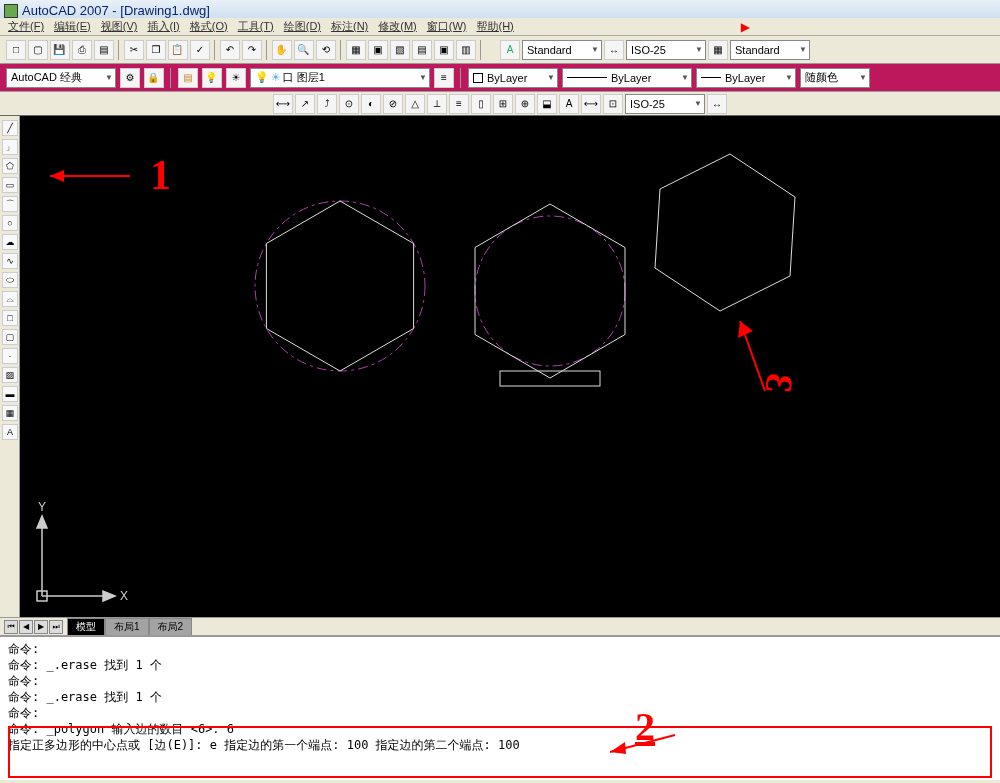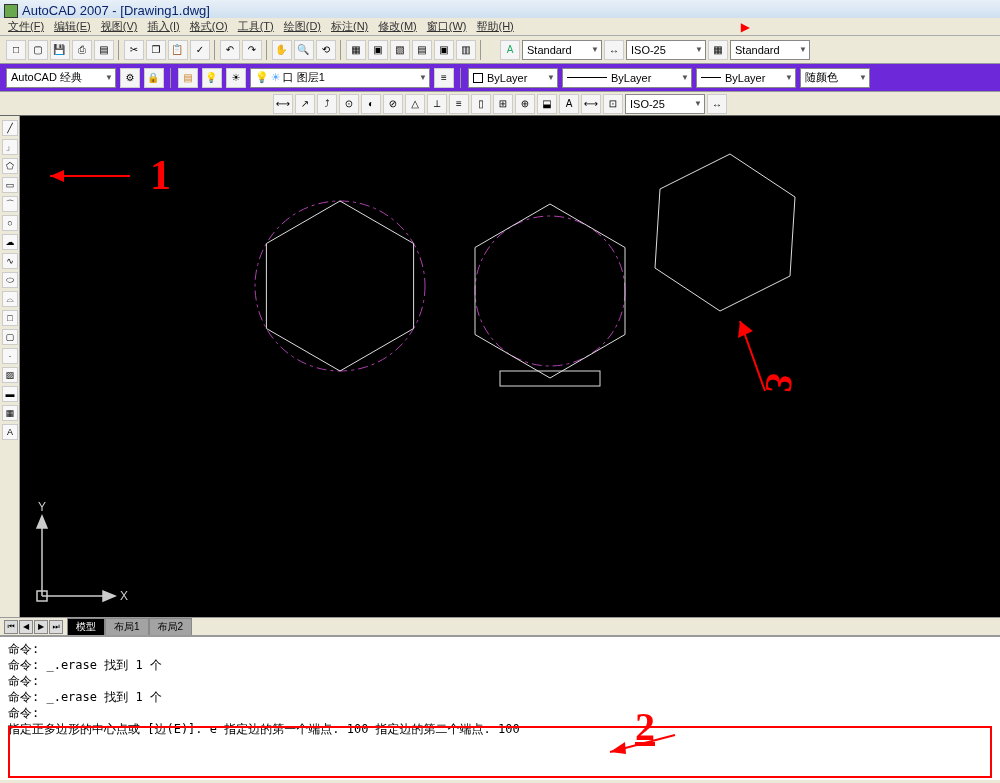--- a/index.html
+++ b/index.html
@@ -7,21 +7,21 @@
 .titlebar { height:18px; background:linear-gradient(#e8f0f8,#d0e0f0); display:flex; align-items:flex-end; padding-left:4px; color:#0a246a; font-size:13px; }
 .titlebar .icon { width:14px; height:14px; background:#6aa84f; margin-right:4px; border:1px solid #333; }
 .menubar { height:18px; background:#ece9d8; display:flex; align-items:center; padding-left:8px; gap:10px; font-size:11px; color:#333; border-bottom:1px solid #aaa;text-decoration:underline; }
 .menubar span { cursor:default; }
 .menubar .red-arrow { position:absolute; right:250px; color:red; font-size:12px; }
 .toolbar1 { height:28px; background:#ece9d8; border-bottom:1px solid #999; display:flex; align-items:center; padding:0 6px; gap:2px; }
 .tbtn { width:20px; height:20px; border:1px solid #ccc; background:#f5f5f5; display:flex; align-items:center; justify-content:center; font-size:10px; cursor:pointer; }
 .tsep { width:2px; height:20px; border-left:1px solid #999; margin:0 2px; }
 .dropdown { height:20px; border:1px solid #888; background:#fff; padding:0 16px 0 4px; font-size:11px; display:flex; align-items:center; position:relative; min-width:60px; }
 .dropdown::after { content:"▼"; position:absolute; right:2px; font-size:8px; color:#555; }
-.toolbar2 { height:28px; background:#6d28d9; border-bottom:1px solid #999; display:flex; align-items:center; padding:0 6px; gap:4px; }
+.toolbar2 { height:28px; background:#be185d; border-bottom:1px solid #999; display:flex; align-items:center; padding:0 6px; gap:4px; }
 .toolbar3 { height:24px; background:#ece9d8; border-bottom:1px solid #666; display:flex; align-items:center; justify-content:center; gap:2px; padding:0 6px; }
 .workspace { position:relative; height:501px; display:flex; }
 .leftpanel { width:20px; background:#ece9d8; border-right:1px solid #999; display:flex; flex-direction:column; gap:3px; padding:4px 2px; }
 .lbtn { width:16px; height:16px; border:1px solid #ccc; background:#f8f8f8; font-size:9px; display:flex; align-items:center; justify-content:center; cursor:pointer; }
 .canvas { flex:1; background:#000; position:relative; overflow:hidden; }
 .canvas svg { position:absolute; top:0; left:0; }
 .tabs { height:18px; background:#ece9d8; display:flex; align-items:center; padding-left:4px; font-size:10px; border-top:1px solid #999; }
 .tabs .nav { display:flex; gap:1px; margin-right:4px; }
 .tabs .nav span { width:14px; height:14px; border:1px solid #888; background:#ddd; display:flex; align-items:center; justify-content:center; font-size:8px; cursor:pointer; }
 .tabs .tab { padding:1px 8px; border:1px solid #888; background:#fff; cursor:pointer; }
@@ -214,20 +214,21 @@
   <div class="tab inactive">布局1</div>
   <div class="tab inactive">布局2</div>
 </div>
 
 <div class="cmdpanel">
   <div>命令:</div>
   <div>命令: _.erase 找到 1 个</div>
   <div>命令:</div>
   <div>命令: _.erase 找到 1 个</div>
   <div>命令:</div>
+  <div>命令: _polygon 输入边的数目 &lt;6&gt;: 6</div>
   <div>指定正多边形的中心点或 [边(E)]: e 指定边的第一个端点: 100 指定边的第二个端点: 100</div>
 
   <div class="redbox"></div>
   <div class="annot" style="bottom:45px;right:345px;font-size:40px;font-family:serif;text-decoration:underline">2</div>
   <svg style="position:absolute;bottom:20px;right:320px;" width="80" height="30">
     <line x1="75" y1="5" x2="10" y2="22" stroke="red" stroke-width="2"></line>
     <polygon points="10,22 25,12 26,24" fill="red"></polygon>
   </svg>
 </div>
 

